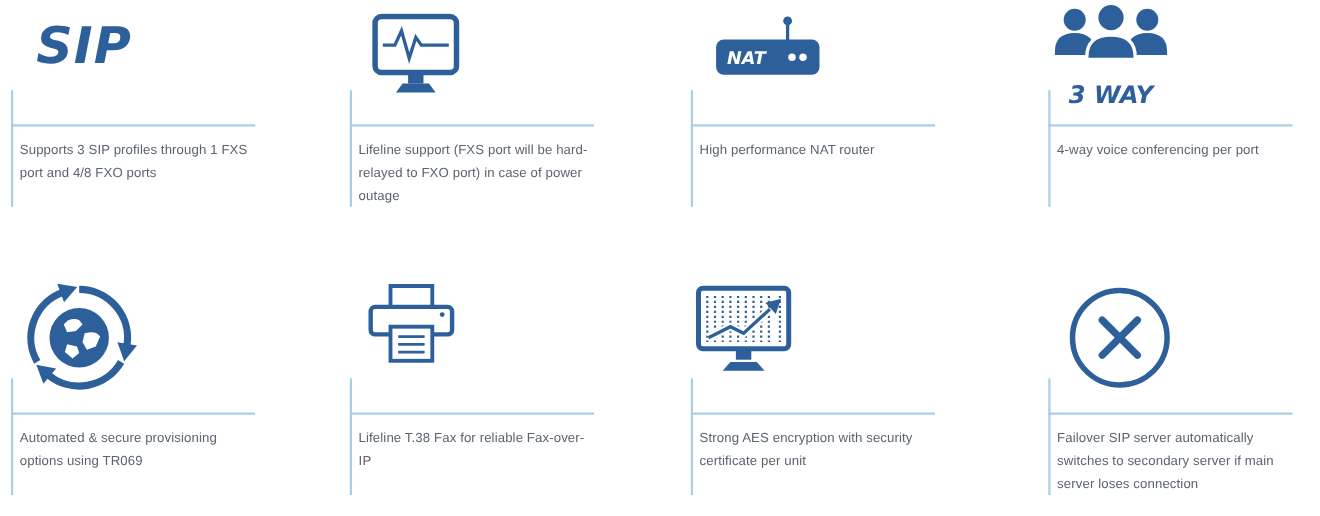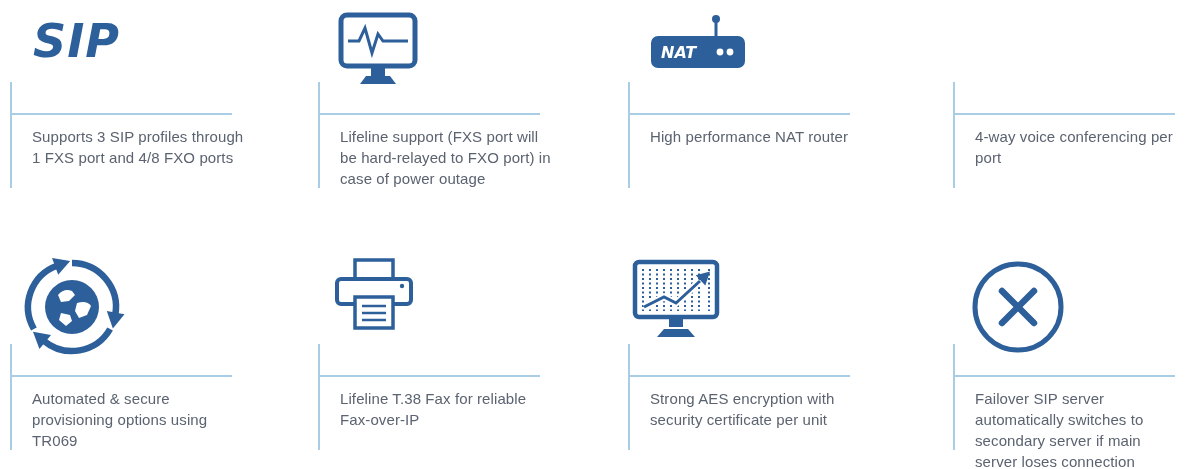--- a/index.html
+++ b/index.html
@@ -20,22 +20,22 @@
     width:1176px;height:469px;
   }
   .cell{position:relative;}
   .hline{position:absolute;left:10px;width:222px;height:2px;background:var(--divider);}
   .vline{position:absolute;left:10px;width:2px;background:var(--divider);}
   .row1 .hline{top:113px;}
   .row1 .vline{top:82px;height:106px;}
   .row2 .hline{top:140px;}
   .row2 .vline{top:109px;height:106px;}
   .desc{
-    position:absolute;left:32px;width:212px;
-    font-size:15px;line-height:21px;color:var(--text);
+    position:absolute;left:18px;width:212px;
+    font-size:12px;line-height:21px;color:var(--text);
     letter-spacing:0.1px;
   }
   .row1 .desc{top:126px;}
   .row2 .desc{top:153px;}
   .icon-box{position:absolute;}
   .sip-text{
     font-family:"DejaVu Sans", sans-serif;
     font-weight:bold;font-style:italic;
     font-size:46px;line-height:1;color:var(--accent);letter-spacing:1px;
   }
@@ -93,20 +93,31 @@
         <circle cx="70" cy="40" r="3.4" fill="#ffffff"></circle>
         <circle cx="80" cy="40" r="3.4" fill="#ffffff"></circle>
       </svg>
     </div>
     <div class="hline"></div>
     <div class="vline"></div>
     <p class="desc">High performance NAT router</p>
   </section>
 
   <section class="cell row1">
+    <div class="icon-box" style="left:12px;top:2px;">
+      <svg width="110" height="98" viewBox="0 0 110 98">
+        <circle class="f" cx="22" cy="16" r="10"></circle>
+        <path class="f" d="M4 45 q0 -17 18 -17 q18 0 18 17 v3 H4 z"></path>
+        <circle class="f" cx="88" cy="16" r="10"></circle>
+        <path class="f" d="M70 45 q0 -17 18 -17 q18 0 18 17 v3 H70 z"></path>
+        <circle class="f" cx="55" cy="14" r="13" stroke="#ffffff" stroke-width="3"></circle>
+        <path class="f" d="M33 50 q0 -20 22 -20 q22 0 22 20 v2 H33 z" stroke="#ffffff" stroke-width="3"></path>
+        <text class="badge-text f" x="55" y="92" text-anchor="middle">3 WAY</text>
+      </svg>
+    </div>
     <div class="hline"></div>
     <div class="vline"></div>
     <p class="desc">4-way voice conferencing per port</p>
   </section>
 
   <section class="cell row2">
     <div class="icon-box" style="left:20px;top:16px;">
       <svg width="105" height="112" viewBox="0 0 105 112">
         <circle class="f" cx="52" cy="56" r="27"></circle>
         <path class="fw" d="M38 44 q6 -7 14 -4 l3 4 -6 6 -8 1 z"></path>

